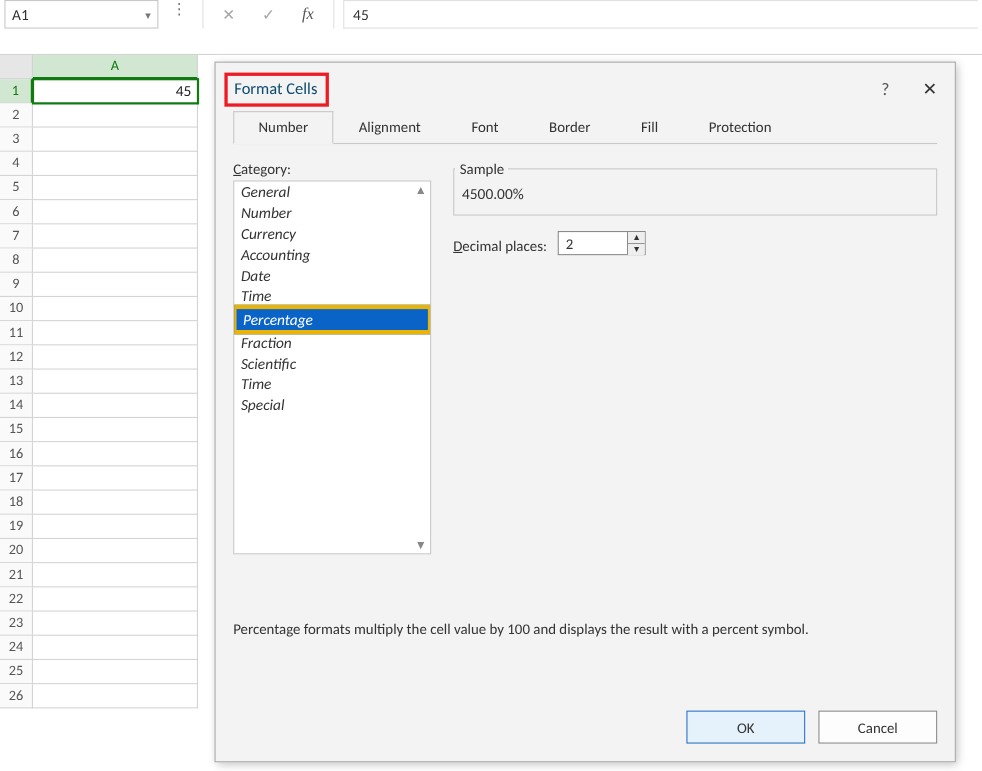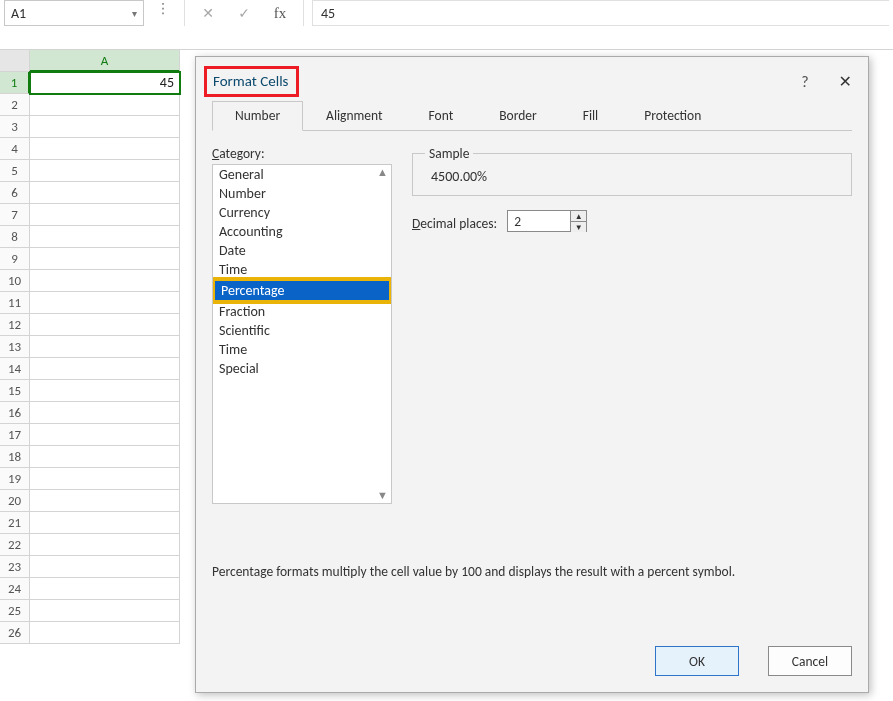--- a/index.html
+++ b/index.html
@@ -5,21 +5,21 @@
 * { box-sizing: border-box; margin: 0; padding: 0; font-family: "Segoe UI", Calibri, Arial, sans-serif; }
 body { background: #fff; width: 893px; height: 701px; position: relative; overflow: hidden; }
 
 
 .topbar { height: 50px; border-bottom: 1px solid #d4d4d4; display: flex; align-items: flex-start; padding: 0 4px; gap: 6px; background: #fff; }
 .namebox { width: 140px; height: 26px; border: 1px solid #c8c8c8; display: flex; align-items: center; padding: 0 6px; justify-content: space-between; font-size: 14px; color: #333; }
 .namebox-dd { color: #777; font-size: 10px; }
 .dots-icon { width: 26px; text-align: center; color: #777; font-size: 14px; }
 .fbar-btn { width: 30px; height: 26px; display: flex; align-items: center; justify-content: center; color: #a6a6a6; font-size: 14px; border-right: none; }
 .fbar-sep { width: 1px; height: 26px; background: #e0e0e0; margin: 0 2px; }
-.fx-icon { color: #555; font-family: "Times New Roman", serif; font-size: 15px; }
+.fx-icon { font-style: italic; color: #555; font-family: "Times New Roman", serif; font-size: 15px; }
 .formula-input { flex: 1; height: 26px; border: 1px solid #e0e0e0; border-right: none; padding: 0 8px; font-size: 14px; color: #333; display: flex; align-items: center; }
 
 
 .sheet { position: absolute; top: 50px; left: 0; right: 0; bottom: 0; display: flex; }
 .rowheaders { width: 30px; }
 .rowheaders .rh { height: 22px; border: 1px solid #d4d4d4; border-top: none; border-left: none; display: flex; align-items: center; justify-content: center; font-size: 13px; color: #555; background: #fafafa; }
 .rowheaders .rh.first { height: 22px; background: #e6e6e6; }
 .gridarea { flex: 1; }
 .colheaders { display: flex; height: 22px; }
 .colheaders .ch { width: 150px; border: 1px solid #d4d4d4; border-top: none; border-left: none; display: flex; align-items: center; justify-content: center; font-size: 13px; color: #555; background: #fafafa; }
@@ -41,43 +41,43 @@
 .tabs { display: flex; height: 30px; border-bottom: 1px solid #c8c8c8; gap: 0; margin-top: 4px; }
 .tab { padding: 5px 22px; font-size: 13.5px; color: #333; border: 1px solid transparent; border-bottom: none; cursor: pointer; }
 .tab.active { background: #f3f3f3; border-color: #c8c8c8; border-bottom: 1px solid #f3f3f3; margin-bottom: -1px; }
 
 .dlg-body { display: flex; gap: 20px; padding-top: 14px; }
 .leftcol { width: 180px; }
 .cat-lbl { font-size: 13.5px; color: #333; margin-bottom: 2px; }
 .cat-lbl .ul { text-decoration: underline; }
 .catbox { border: 1px solid #c8c8c8; background: #fff; height: 340px; position: relative; overflow: hidden; }
 .catlist { font-size: 14px; color: #333; }
-.catitem { padding: 1px 6px; cursor: pointer; }
+.catitem { padding: 1px 6px; cursor: pointer; font-style: italic; }
 .catitem.selected { background: #0a64c8; color: #fff; }
 .catitem.hl { border: 4px solid #eab308; margin: -2px -2px; padding: 1px 6px; position: relative; }
 .cat-scroll { position: absolute; right: 1px; top: 1px; bottom: 1px; width: 15px; display: flex; flex-direction: column; justify-content: space-between; }
 .cat-scroll .arr { color: #888; font-size: 11px; text-align: center; }
 
 .rightcol { flex: 1; }
-.samplebox { border: 1px solid #c8c8c8; padding: 2px 8px 10px 12px; position: relative; margin-bottom: 14px; }
+.samplebox { border: 1px solid #c8c8c8; padding: 2px 8px 10px 1px; position: relative; margin-bottom: 14px; }
 .samplebox legend { font-size: 13.5px; color: #333; padding: 0 4px; }
 .sampleval { font-size: 14px; color: #333; padding-left: 6px; padding-top: 4px; }
 
 .decrow { display: flex; align-items: flex-end; gap: 10px; font-size: 13.5px; color: #333; }
 .decrow .ul { text-decoration: underline; }
 .spinbox { display: flex; align-items: stretch; border: 1px solid #8a8a8a; height: 22px; width: 80px; background: #fff; }
 .spinval { flex: 1; padding: 0 6px; display: flex; align-items: center; font-size: 13.5px; }
 .spinbtns { width: 16px; display: flex; flex-direction: column; border-left: 1px solid #8a8a8a; }
 .spinbtns div { flex: 1; display: flex; align-items: center; justify-content: center; font-size: 8px; color: #333; background: #eee; border-bottom: 1px solid #8a8a8a; }
 .spinbtns div:last-child { border-bottom: none; }
 
 .desc { position: absolute; left: 16px; bottom: 112px; font-size: 13.5px; color: #333; }
 
 .dlg-btns { position: absolute; right: 16px; bottom: 16px; display: flex; gap: 12px; }
-.btn { width: 84px; height: 30px; border: 1px solid #8a8a8a; background: #fdfdfd; font-size: 13.5px; color: #333; display: flex; align-items: center; justify-content: center; cursor: pointer; margin-left: 17px; }
+.btn { width: 108px; height: 30px; border: 1px solid #8a8a8a; background: #fdfdfd; font-size: 13.5px; color: #333; display: flex; align-items: center; justify-content: center; cursor: pointer; }
 .btn.primary { border: 1px solid #2e75c9; background: #e5f1fb; }
 </style>
 </head>
 <body>
 
 <div class="topbar">
   <div class="namebox">
     <span>A1</span>
     <span class="namebox-dd">▾</span>
   </div>

